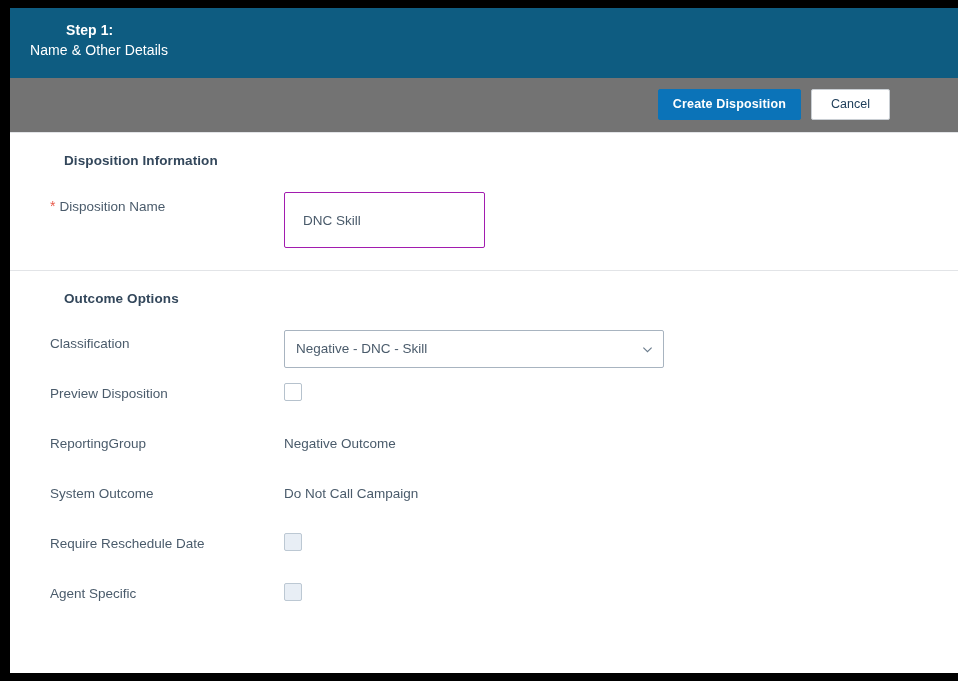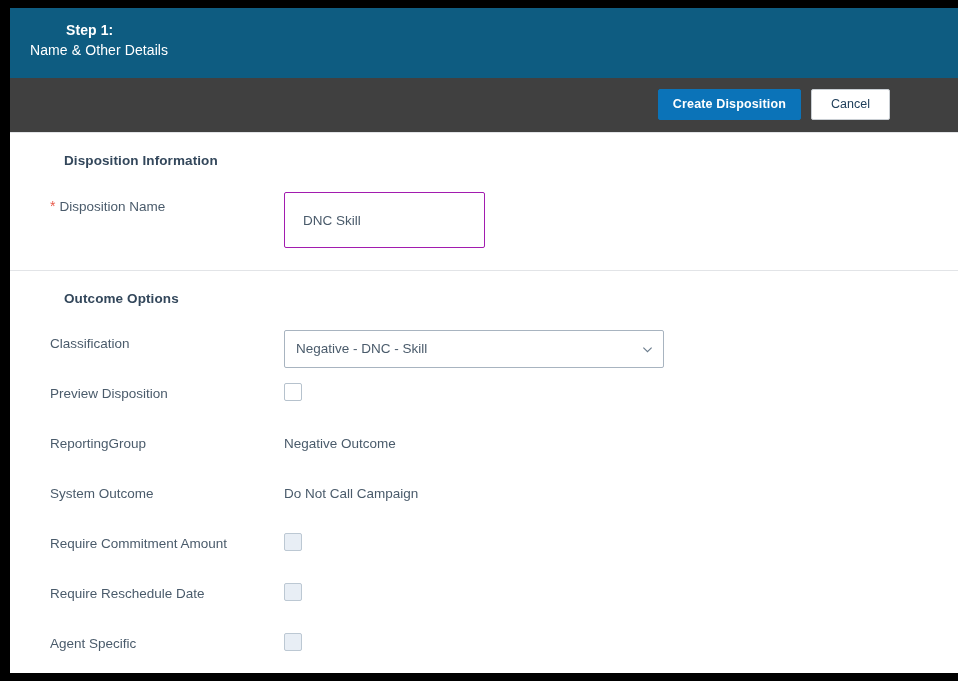--- a/index.html
+++ b/index.html
@@ -48,21 +48,21 @@
   .step-header .step-title {
     font-size: 14px;
     font-weight: normal;
     letter-spacing: .1px;
   }
 
   
   .action-bar {
     position: relative;
     height: 55px;
-    background: #404040;
+    background: #737373;
     border-bottom: 1px solid #e2e4e7;
   }
   .btn {
     position: absolute;
     top: 11px;
     height: 31px;
     font-family: "Liberation Sans", sans-serif;
     font-size: 12.5px;
     cursor: pointer;
     border-radius: 2px;
@@ -249,26 +249,20 @@
         </div>
       </div>
 
       <div class="row">
         <div class="label">System Outcome</div>
         <div class="control">
           <div class="static-value">Do Not Call Campaign</div>
         </div>
       </div>
 
-      <div class="row">
-        <div class="label" style="width:210px;flex:0 0 210px;">Require Commitment Amount</div>
-        <div class="control" style="padding-left:24px">
-          <div class="checkbox disabled"></div>
-        </div>
-      </div>
 
       <div class="row">
         <div class="label">Require Reschedule Date</div>
         <div class="control">
           <div class="checkbox disabled"></div>
         </div>
       </div>
 
       <div class="row">
         <div class="label">Agent Specific</div>

